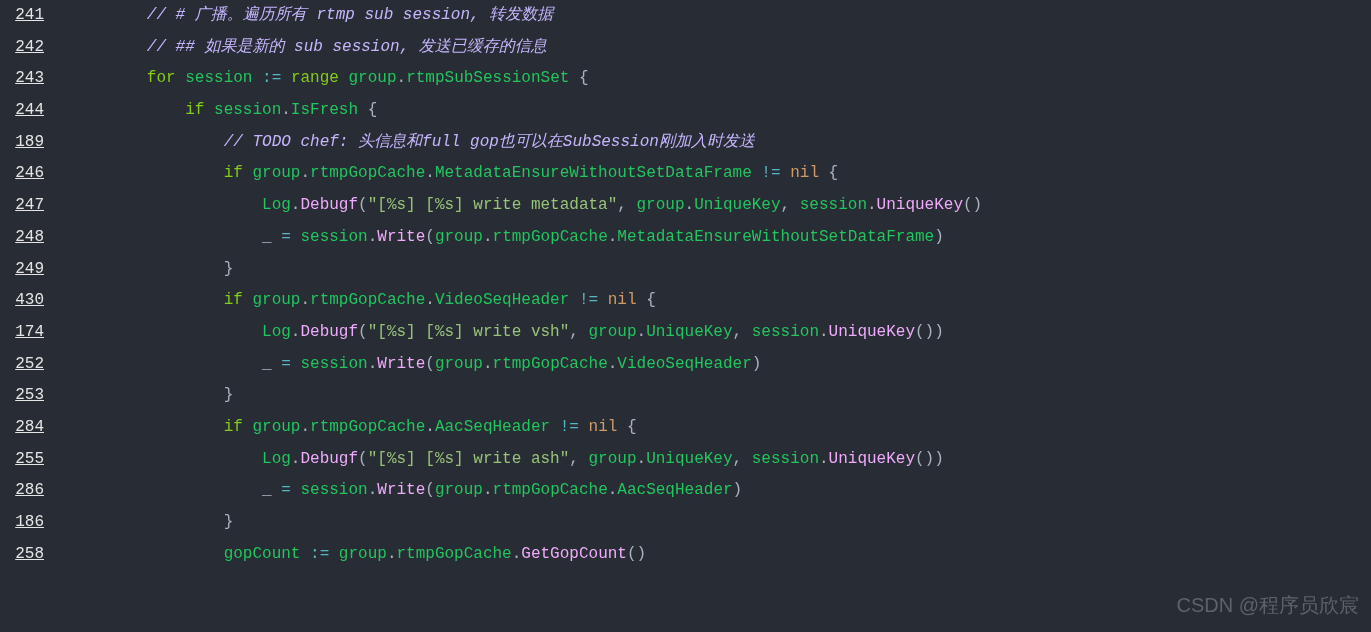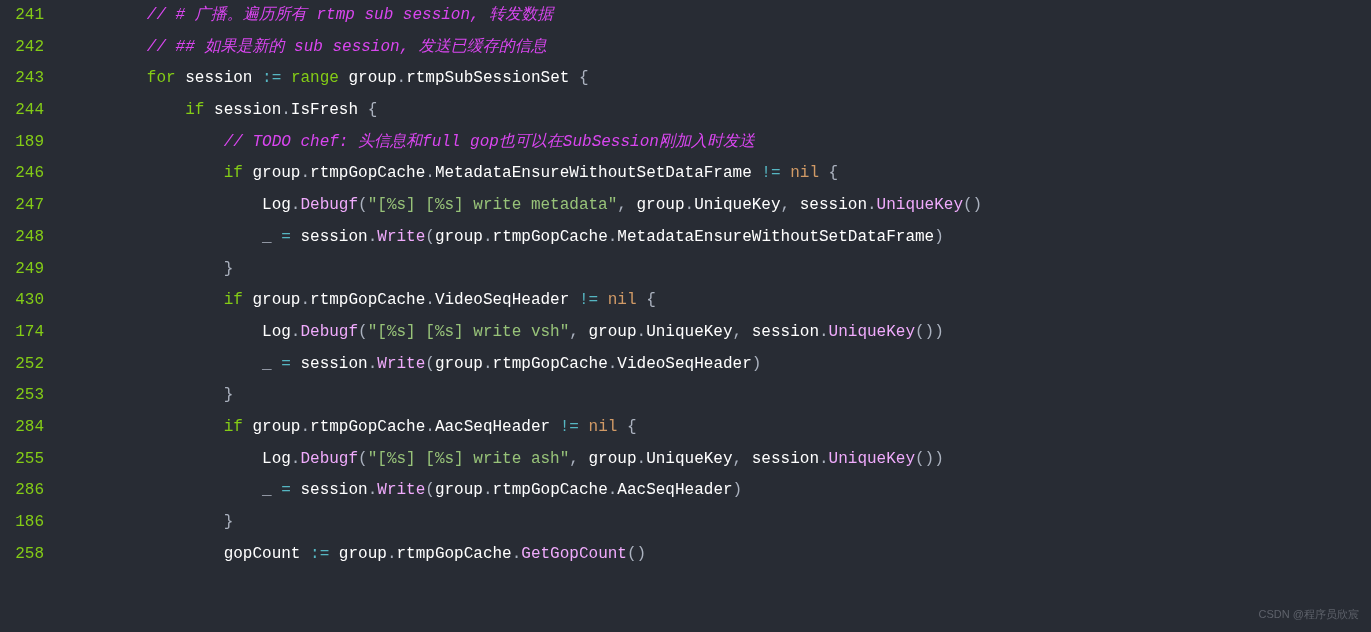--- a/index.html
+++ b/index.html
@@ -11,44 +11,45 @@
     overflow: hidden;
     width: 1371px;
     height: 632px;
     position: relative;
   }
   .editor { display: flex; }
   .gutter {
     width: 70px;
     text-align: right;
     padding-right: 26px;
-    color: #84cc16;
+    color: #e5e5e5;
     user-select: none;
     flex-shrink: 0;
+    text-decoration: underline;
   }
   .code {
     white-space: pre;
     color: #abb2bf;
     flex: 1;
   }
   .line { height: 31.7px; position: relative; }
-  .cm { color: #d946ef; font-style: italic; }
+  .cm { color: #c4b5fd; font-style: italic; }
   .kw { color: #84cc16; }
-  .id { color: #ffffff; font-family: Liberation Mono, monospace; }
+  .id { color: #22c55e; font-family: Liberation Mono, monospace; }
   .fn { color: #f0abfc; }
   .op { color: #56b6c2; }
   .str { color: #98c379; }
   .con { color: #d19a66; }
   .pl { color: #abb2bf; }
   .watermark {
     position: absolute;
     bottom: 6px;
     right: 12px;
     color: #6b6f78;
-    font-size: 11px;
+    font-size: 20px;
     font-family: sans-serif;
     opacity: 0.8;
   }
 </style>
 </head>
 <body>
 
 <div class="editor">
   <div class="gutter" id="gutter">
       <div class="line">241</div>

